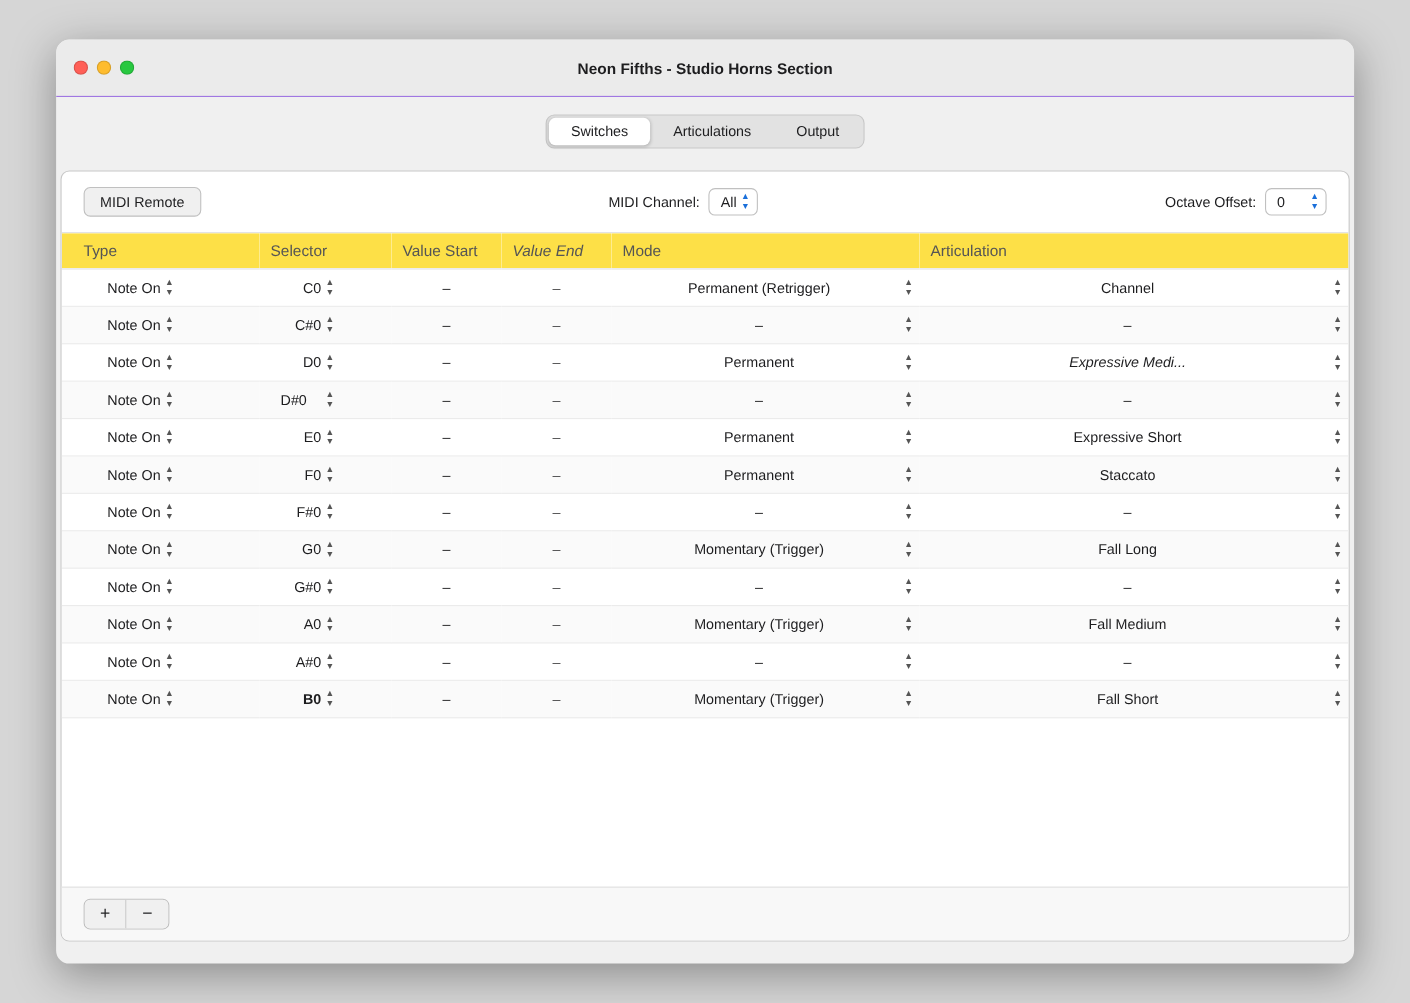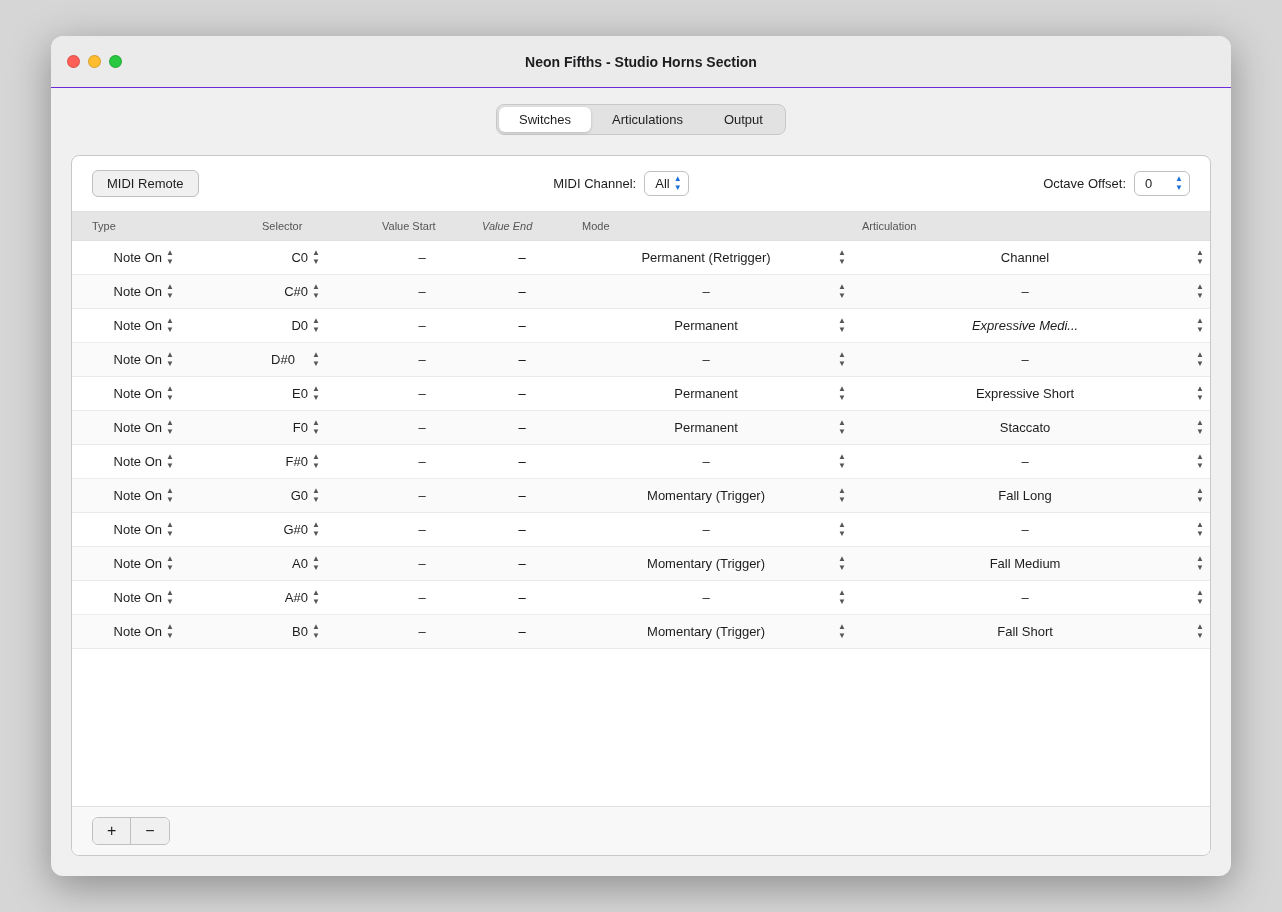--- a/index.html
+++ b/index.html
@@ -58,21 +58,21 @@
     }
     .tl-close { background: #ff5f57; }
     .tl-minimize { background: #febc2e; }
     .tl-maximize { background: #28c840; }
 
     
     .content {
       flex: 1;
       display: flex;
       flex-direction: column;
-      padding: 16px 20px 20px;
+      padding: 16px 4px 20px;
       overflow: hidden;
     }
 
     
     .tabs-row {
       display: flex;
       justify-content: center;
       margin-bottom: 20px;
       flex-shrink: 0;
     }
@@ -201,25 +201,25 @@
       background: #b0b0b0;
       border-radius: 7px;
       border: 3px solid #f5f5f5;
     }
 
     table {
       width: 100%;
       border-collapse: collapse;
     }
     thead th {
-      background: #e5e5e5;
+      background: #fde047;
       border-bottom: 1px solid #e0e0e0;
       padding: 8px 10px;
       text-align: left;
-      font-size: 11px;
+      font-size: 14px;
       font-weight: 500;
       color: #555;
       position: sticky;
       top: 0;
       z-index: 1;
     }
     thead th:first-child { padding-left: 20px; }
 
     tbody tr {
       border-bottom: 1px solid #ebebeb;
@@ -810,21 +810,21 @@
       <div class="cell-with-stepper">
         <span style="text-align:right; min-width:70px; display:inline-block;">Note On</span>
         <div class="stepper">
                       <span>▲</span>
                       <span>▼</span>
                     </div>
       </div>
     </td>
     <td class="col-selector">
       <div class="cell-with-stepper">
-        <span style="text-align:right; min-width:50px; display:inline-block;">B0</span>
+        <span style="text-align:right; min-width:50px; display:inline-block;font-weight:bold;">B0</span>
         <div class="stepper">
                       <span>▲</span>
                       <span>▼</span>
                     </div>
       </div>
     </td>
     <td class="col-valstart" style="text-align:center;">–</td>
     <td class="col-valend" style="text-align:center;">–</td>
     <td class="col-mode">
       <div class="cell-with-stepper" style="justify-content: space-between;">

